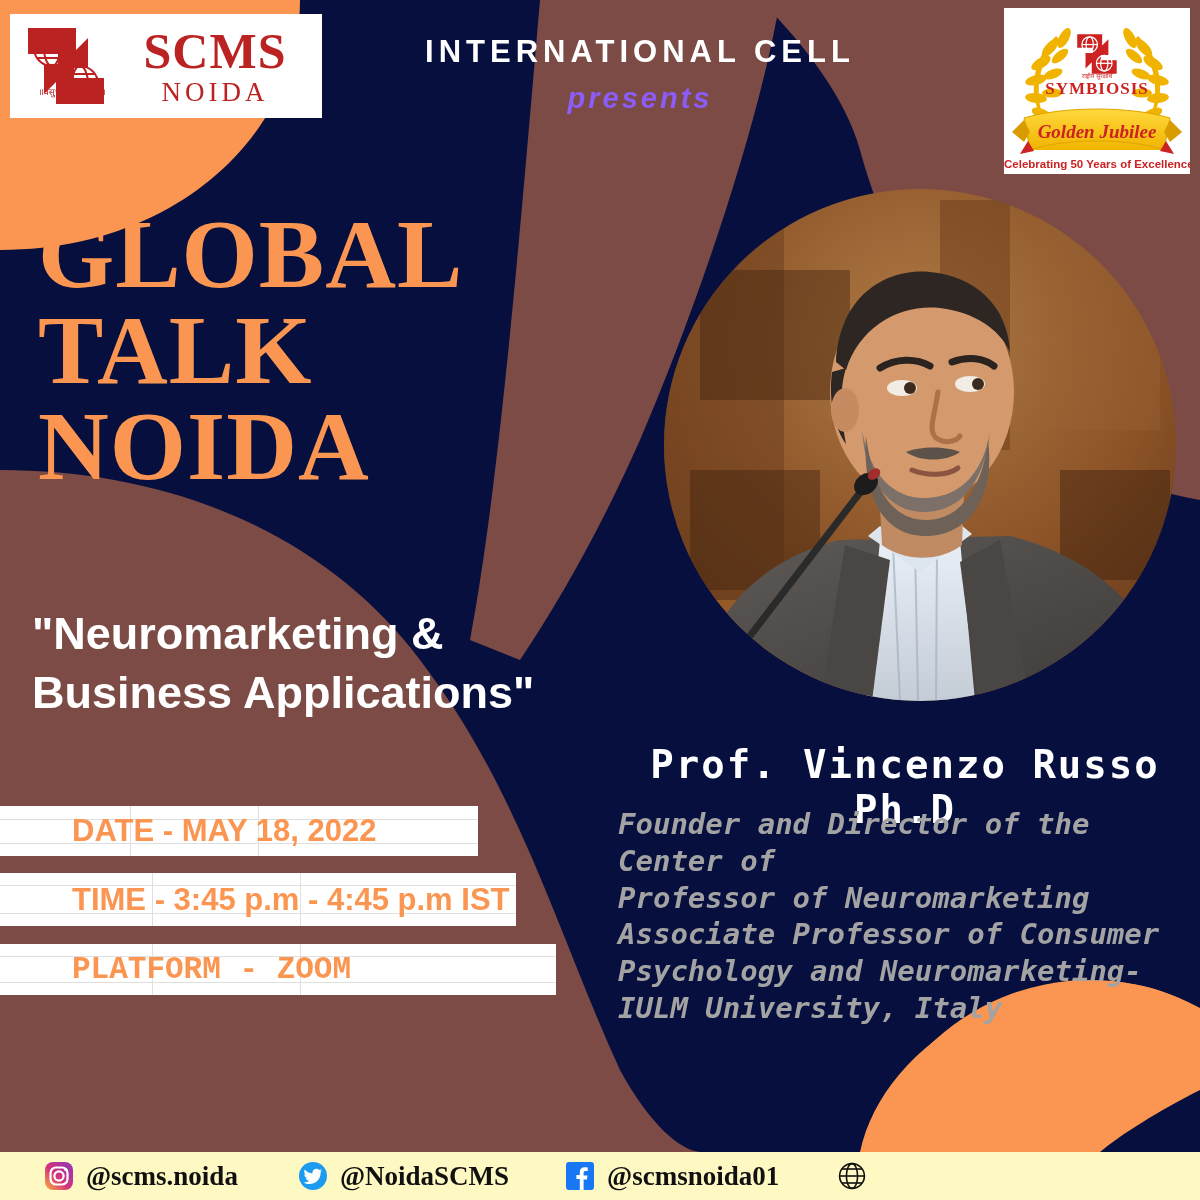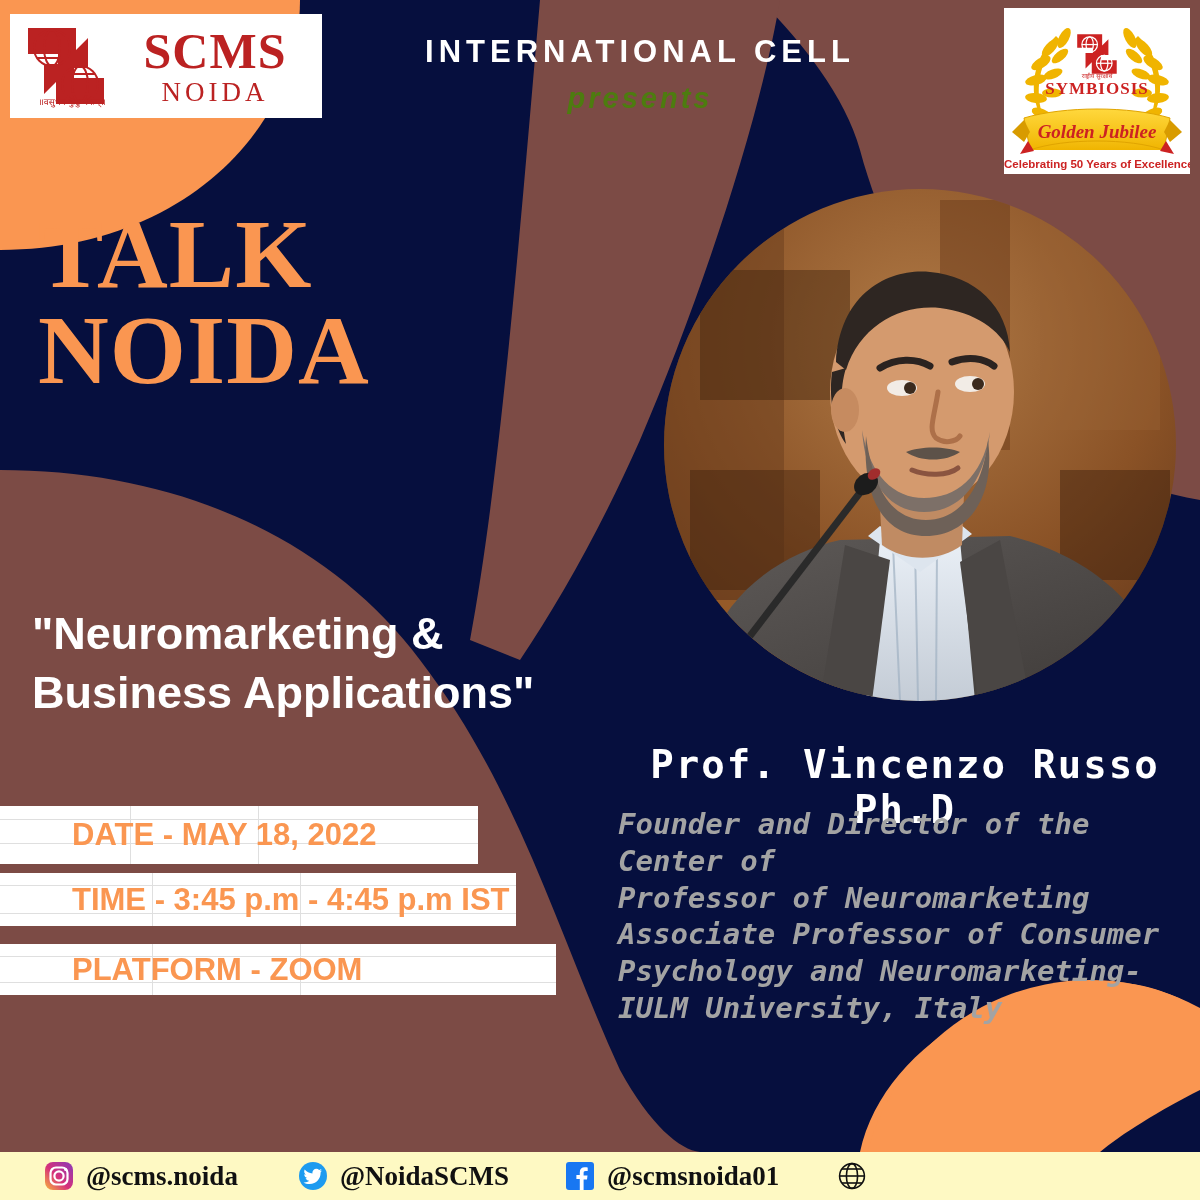--- a/index.html
+++ b/index.html
@@ -18,34 +18,34 @@
   .logo-box { position:absolute; background:#ffffff; overflow:hidden; }
   #scms-logo { left:10px; top:14px; width:312px; height:104px;
                display:flex; align-items:center; }
   #scms-mark { width:96px; height:92px; position:relative; flex:0 0 auto; margin-left:8px;}
   #scms-words { flex:1; text-align:center; line-height:1; padding-right:6px; }
   #scms-words .w1 { font-family:"Liberation Serif", serif; font-weight:bold;
                     font-size:50px; color:#bb2222; letter-spacing:1px; display:block; }
   #scms-words .w2 { font-family:"Liberation Serif", serif; font-weight:normal;
                     font-size:27px; color:#bb2222; letter-spacing:4px; display:block;
                     margin-top:3px; }
-  #scms-sanskrit { position:absolute; left:6px; bottom:4px; width:96px; text-align:center;
+  #scms-sanskrit { position:absolute; left:6px; bottom:14px; width:96px; text-align:center;
                    font-size:9px; color:#bb2222; font-family:"DejaVu Sans", sans-serif; }
 
   #sym-logo { left:1004px; top:8px; width:186px; height:166px; }
   #sym-inner { position:absolute; inset:0; }
   #sym-tagline { position:absolute; left:0; bottom:4px; width:100%; text-align:center;
                  font-size:11.5px; font-weight:bold; color:#cc2222;
                  font-family:"Liberation Sans", sans-serif; white-space:nowrap; }
 
   
   #hdr-cell { position:absolute; left:360px; top:34px; width:560px; text-align:center;
               color:#ffffff; font-weight:bold; font-size:31px; letter-spacing:5px; }
   #hdr-presents { position:absolute; left:360px; top:82px; width:560px; text-align:center;
-                  color:#4d7c0f; font-weight:bold; font-style:italic; font-size:29px;
+                  color:#8b5cf6; font-weight:bold; font-style:italic; font-size:29px;
                   letter-spacing:3px; }
 
   
   #title { position:absolute; left:38px; top:206px; width:520px;
            font-family:"Liberation Serif", serif; font-weight:bold;
            color:#fa9651; font-size:98px; line-height:0.98; letter-spacing:1px; }
   #title span { display:block; }
 
   
   #topic { position:absolute; left:32px; top:604px; width:610px;
@@ -54,26 +54,26 @@
 
   
   .bar { position:absolute; background:#ffffff; display:flex; align-items:center;
          color:#fa9651; font-weight:bold; overflow:hidden; }
   .bar .lines { position:absolute; inset:0; }
   .bar .lines i { position:absolute; left:0; width:100%; height:1px; background:#dfdfdf;
                   display:block; }
   .bar .vline { position:absolute; top:0; height:100%; width:1px; background:#dfdfdf; }
   .bar .txt { position:relative; z-index:2; white-space:nowrap; }
 
-  #bar-date     { left:0; top:806px; width:478px; height:58px; font-size:31px; }
+  #bar-date     { left:0; top:806px; width:478px; height:50px; font-size:31px; }
   #bar-date .txt{ margin-left:72px; }
   #bar-time     { left:0; top:873px; width:516px; height:53px; font-size:31px; }
   #bar-time .txt{ margin-left:72px; }
   #bar-platform { left:0; top:944px; width:556px; height:51px; font-size:31px; }
-  #bar-platform .txt{ margin-left:72px; }
+  #bar-platform .txt{ margin-left:72px;font-family:Liberation Mono, monospace; }
 
   
   #speaker-name { position:absolute; left:610px; top:742px; width:590px; text-align:center;
                   color:#ffffff; font-weight:bold; font-size:39px; letter-spacing:2px;
                   font-family:"DejaVu Sans Mono", monospace; }
   #speaker-bio { position:absolute; left:618px; top:806px; width:578px; text-align:left;
                  color:#a3a3a3; font-style:italic; font-weight:bold; font-size:29px;
                  line-height:1.27; font-family:"DejaVu Sans Mono", monospace; }
   #speaker-bio span { display:block; }
 
@@ -274,20 +274,21 @@
       <path d="M162,133 L170,146 L156,143 Z" fill="#cc2222"></path>
       <text x="93" y="130" font-family="Liberation Serif, serif" font-size="19" font-style="italic" font-weight="bold" fill="#cc2222" text-anchor="middle">Golden Jubilee</text>
     </svg>
     <div id="sym-tagline">Celebrating 50 Years of Excellence</div>
   </div>
 
   <div id="hdr-cell">INTERNATIONAL CELL</div>
   <div id="hdr-presents">presents</div>
 
   <div id="title">
+    <span>GLOBAL</span>
     <span>TALK</span>
     <span>NOIDA</span>
   </div>
 
   <div id="topic">
     <span>"Neuromarketing &amp;</span>
     <span>Business Applications"</span>
   </div>
 
   <div class="bar" id="bar-date">

